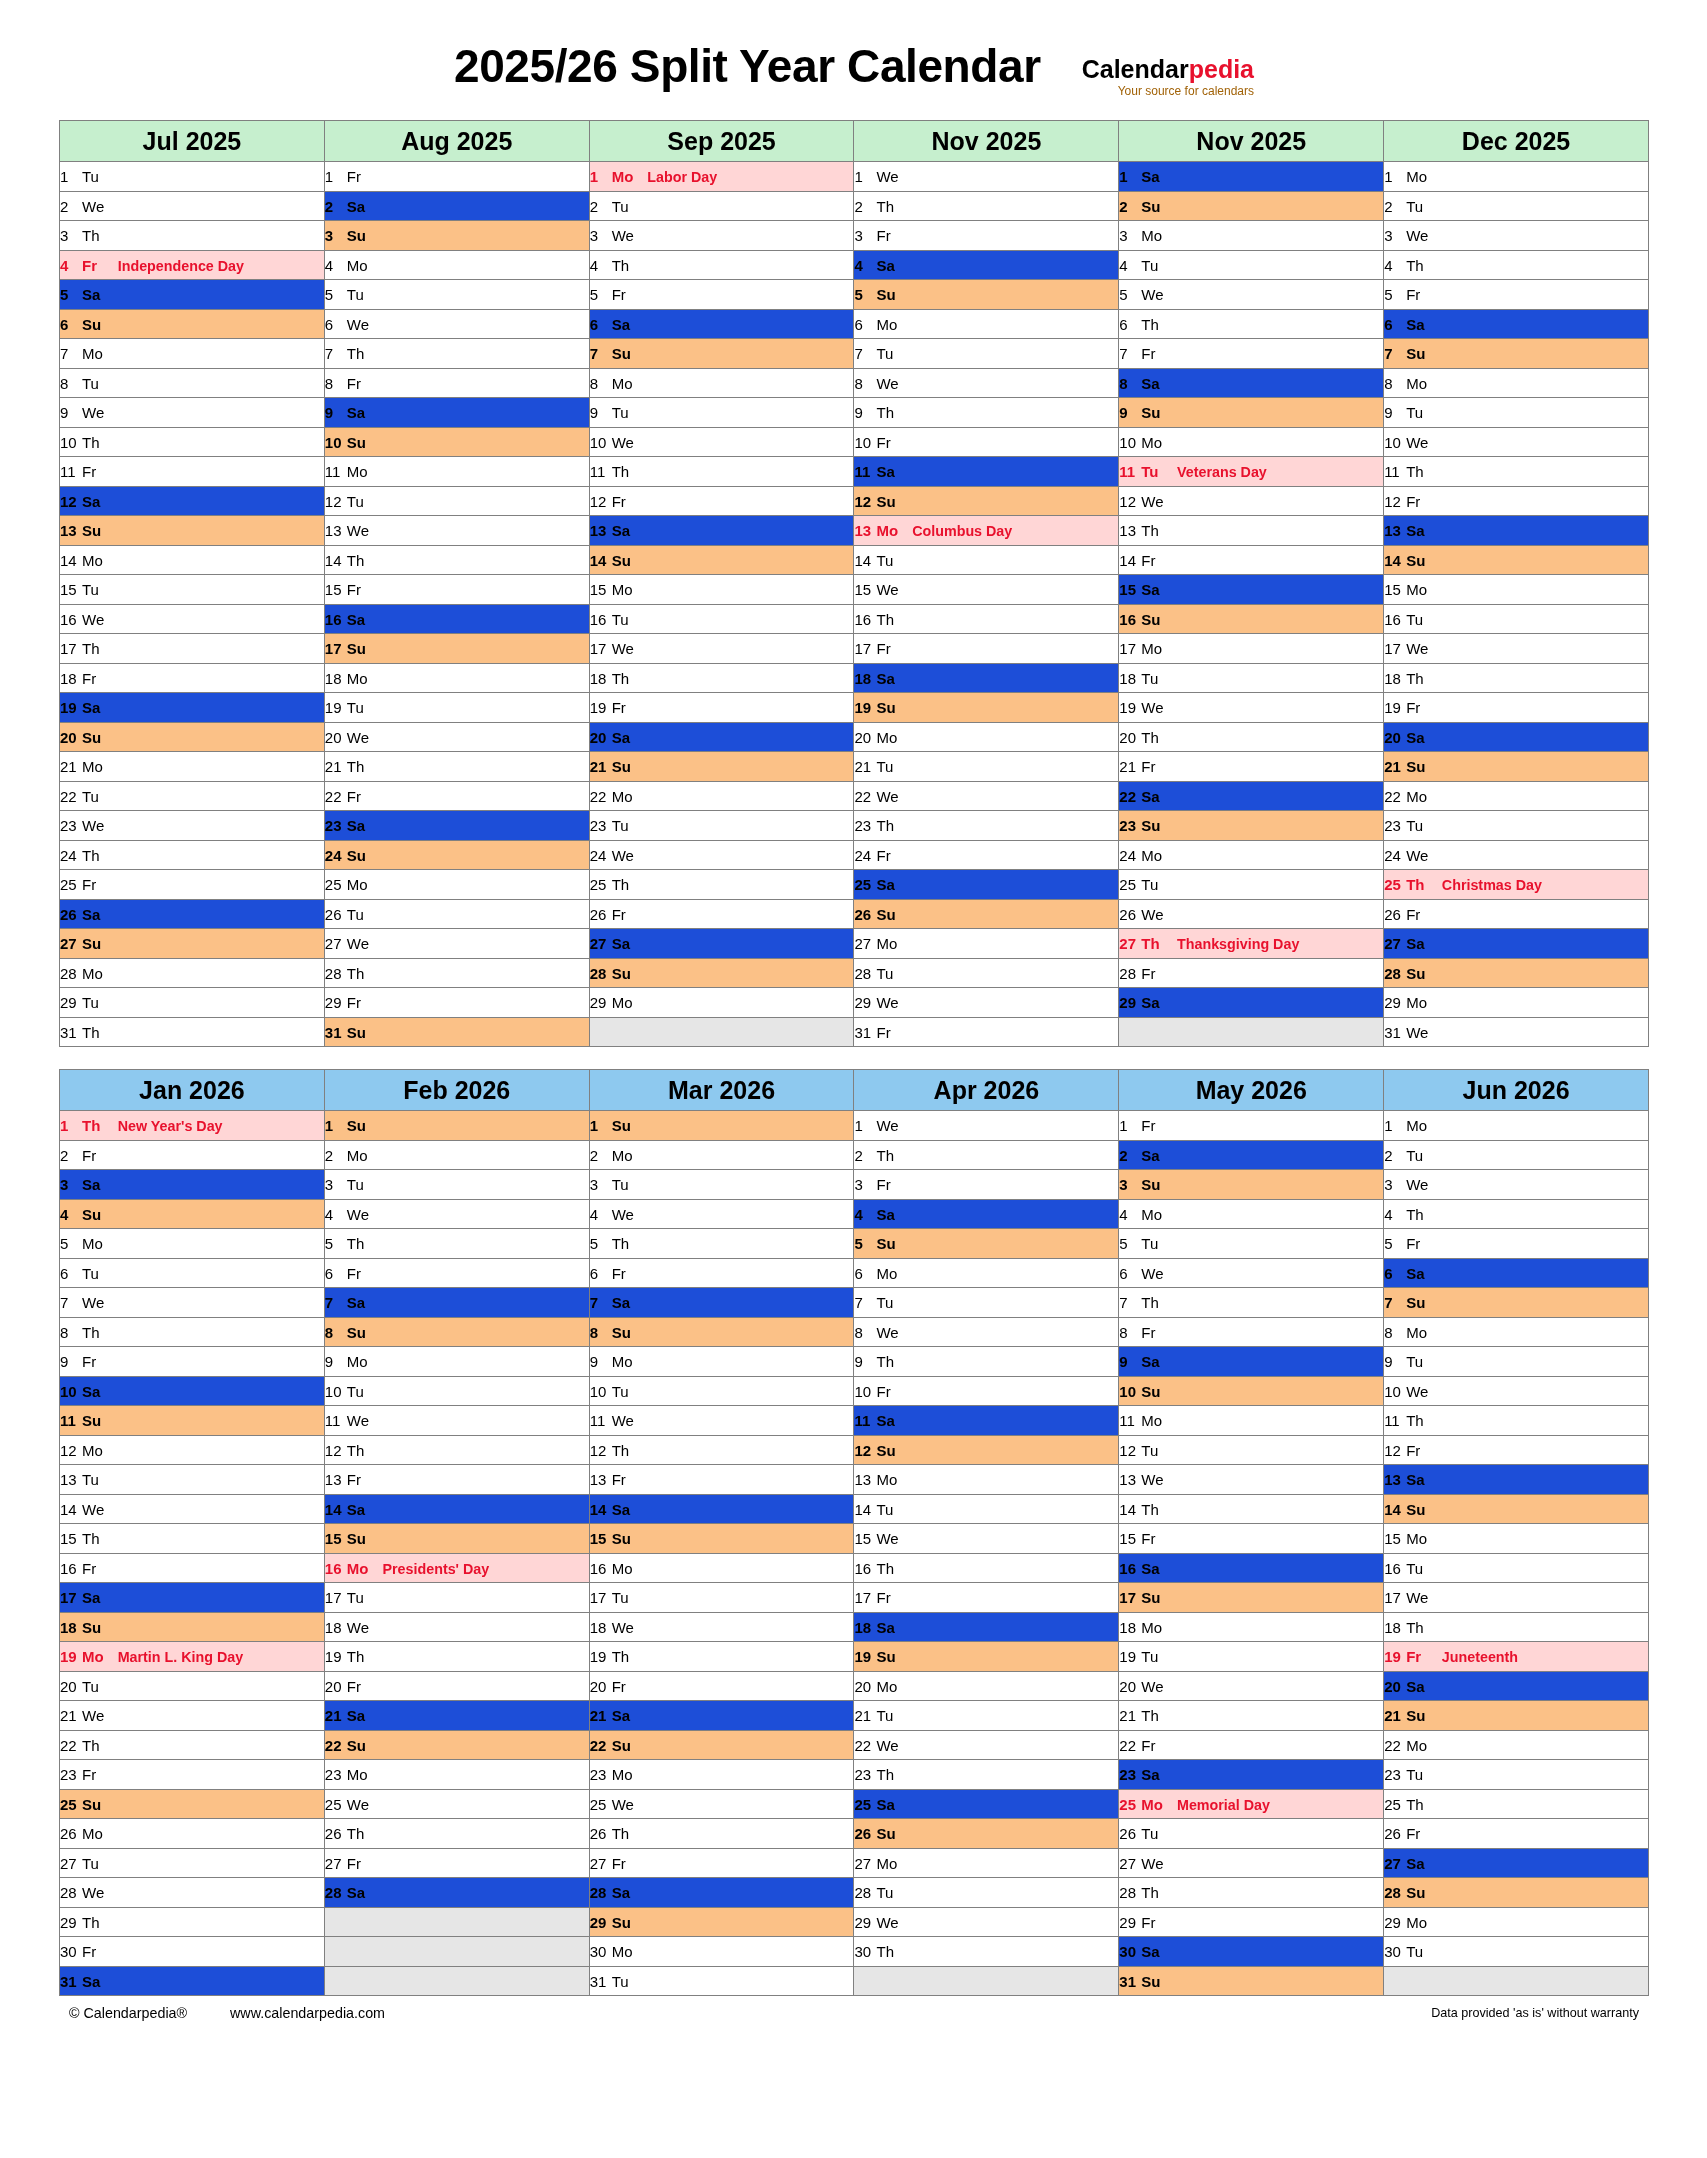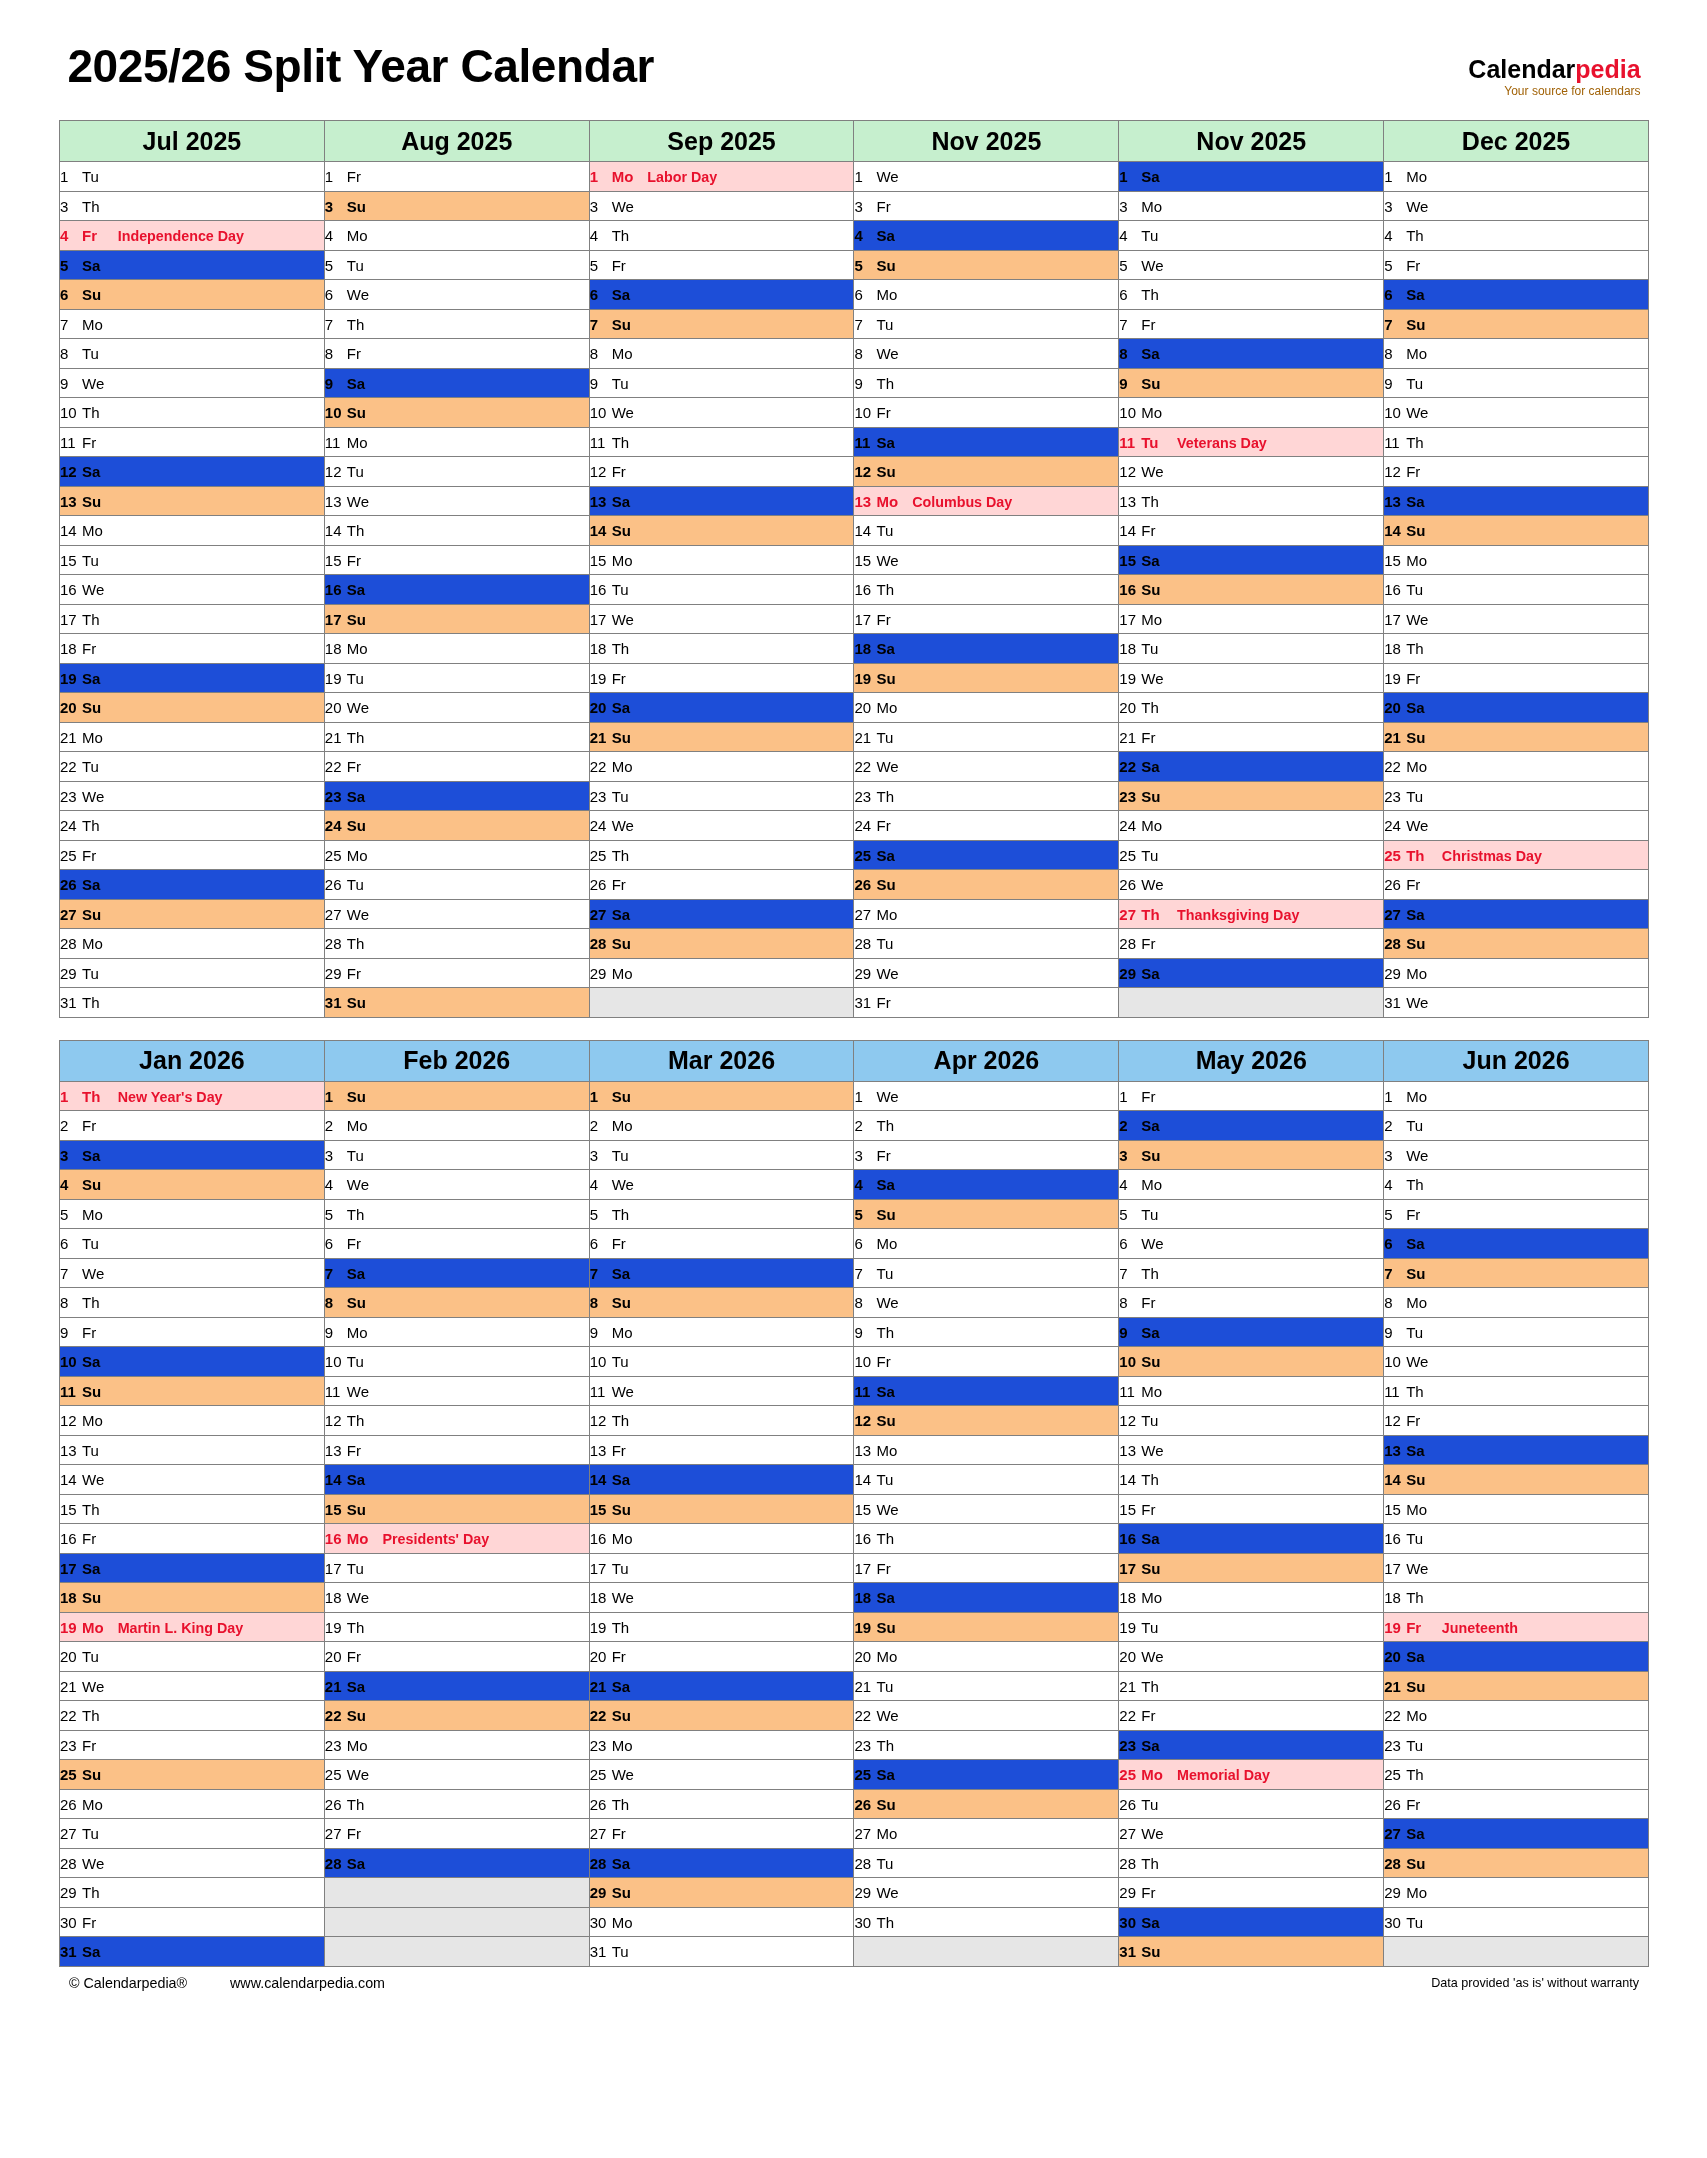--- a/index.html
+++ b/index.html
@@ -13,21 +13,21 @@
     height: 2159px;
     position: relative;
   }
   .page {
     padding: 34px 59px 0 59px;
   }
   
   .header {
     display: flex;
     align-items: flex-start;
-    justify-content: space-between;
+    justify-content: center;
     padding: 8.4px 8.4px 0 8.4px;
     gap: 41px;
   }
   .doc-title {
     font-size: 46px;
     font-weight: bold;
     color: #000000;
     letter-spacing: -0.4px;
     line-height: 1.05;
     white-space: nowrap;
@@ -141,20 +141,28 @@
       <tbody id="b1-body">
           <tr>
             <td class="day c-plain"><span class="num">1</span><span class="dow">Tu</span></td>
             <td class="day c-plain"><span class="num">1</span><span class="dow">Fr</span></td>
             <td class="day c-hol"><span class="num">1</span><span class="dow">Mo</span><span class="hol">Labor Day</span></td>
             <td class="day c-plain"><span class="num">1</span><span class="dow">We</span></td>
             <td class="day c-sat"><span class="num">1</span><span class="dow">Sa</span></td>
             <td class="day c-plain"><span class="num">1</span><span class="dow">Mo</span></td>
           </tr>
           <tr>
+            <td class="day c-plain"><span class="num">2</span><span class="dow">We</span></td>
+            <td class="day c-sat"><span class="num">2</span><span class="dow">Sa</span></td>
+            <td class="day c-plain"><span class="num">2</span><span class="dow">Tu</span></td>
+            <td class="day c-plain"><span class="num">2</span><span class="dow">Th</span></td>
+            <td class="day c-sun"><span class="num">2</span><span class="dow">Su</span></td>
+            <td class="day c-plain"><span class="num">2</span><span class="dow">Tu</span></td>
+          </tr>
+          <tr>
             <td class="day c-plain"><span class="num">3</span><span class="dow">Th</span></td>
             <td class="day c-sun"><span class="num">3</span><span class="dow">Su</span></td>
             <td class="day c-plain"><span class="num">3</span><span class="dow">We</span></td>
             <td class="day c-plain"><span class="num">3</span><span class="dow">Fr</span></td>
             <td class="day c-plain"><span class="num">3</span><span class="dow">Mo</span></td>
             <td class="day c-plain"><span class="num">3</span><span class="dow">We</span></td>
           </tr>
           <tr>
             <td class="day c-hol"><span class="num">4</span><span class="dow">Fr</span><span class="hol">Independence Day</span></td>
             <td class="day c-plain"><span class="num">4</span><span class="dow">Mo</span></td>

